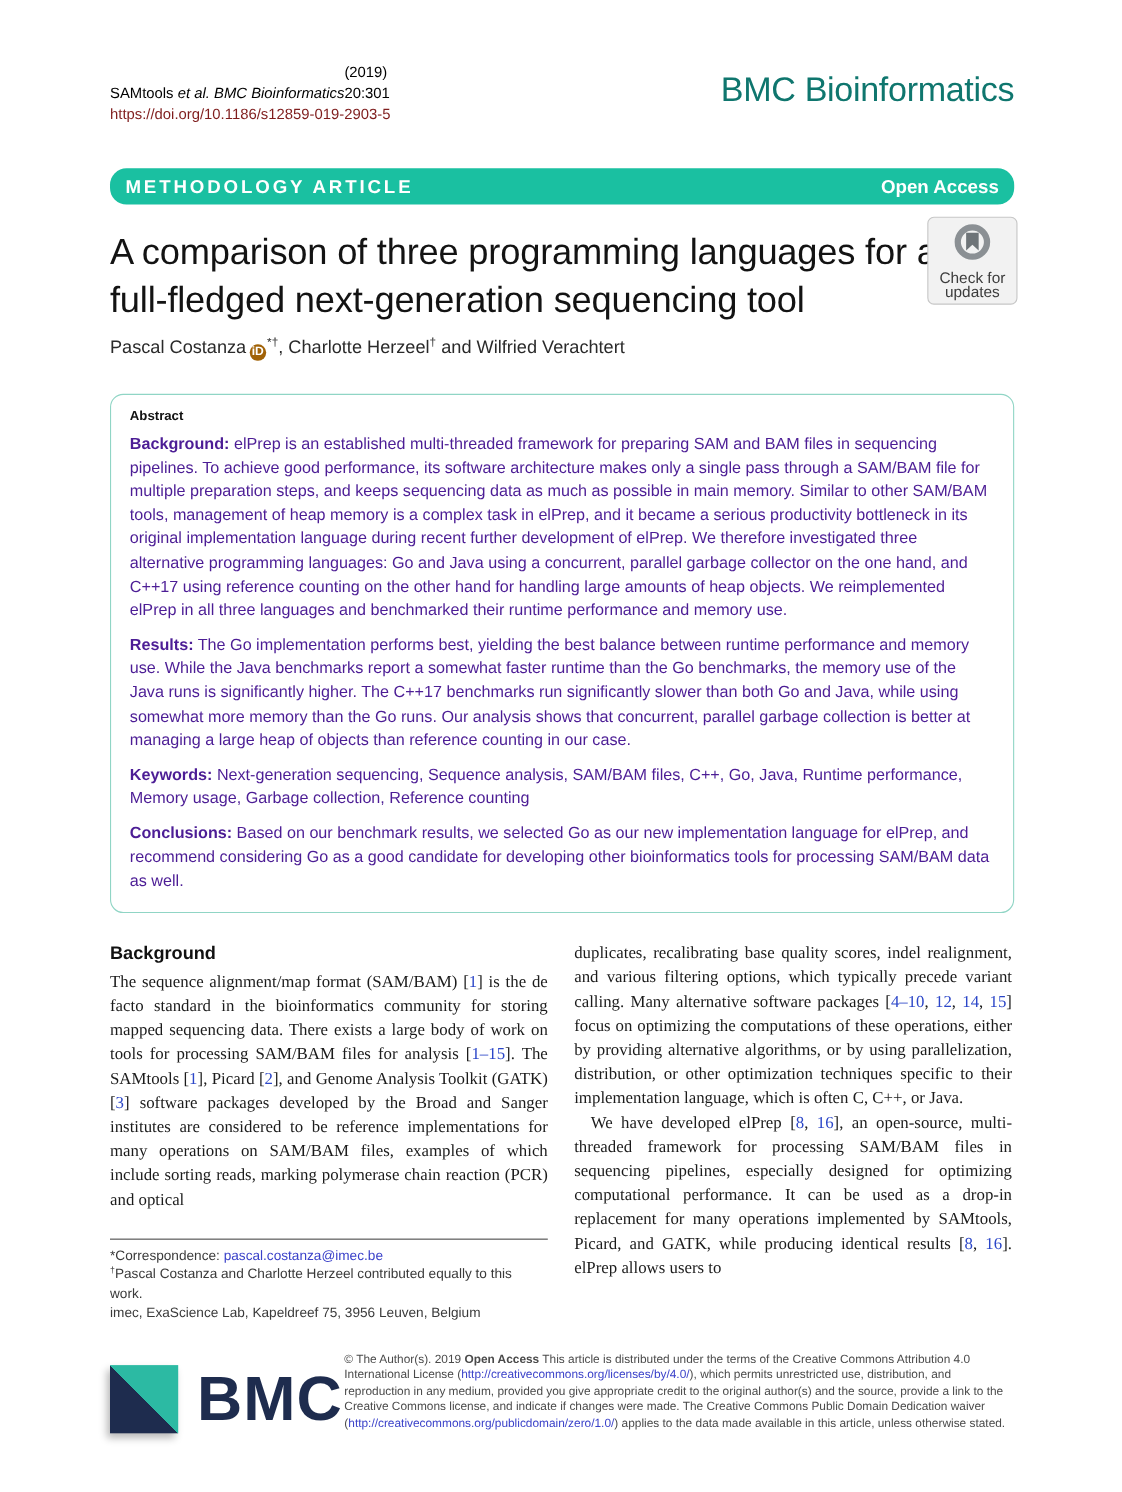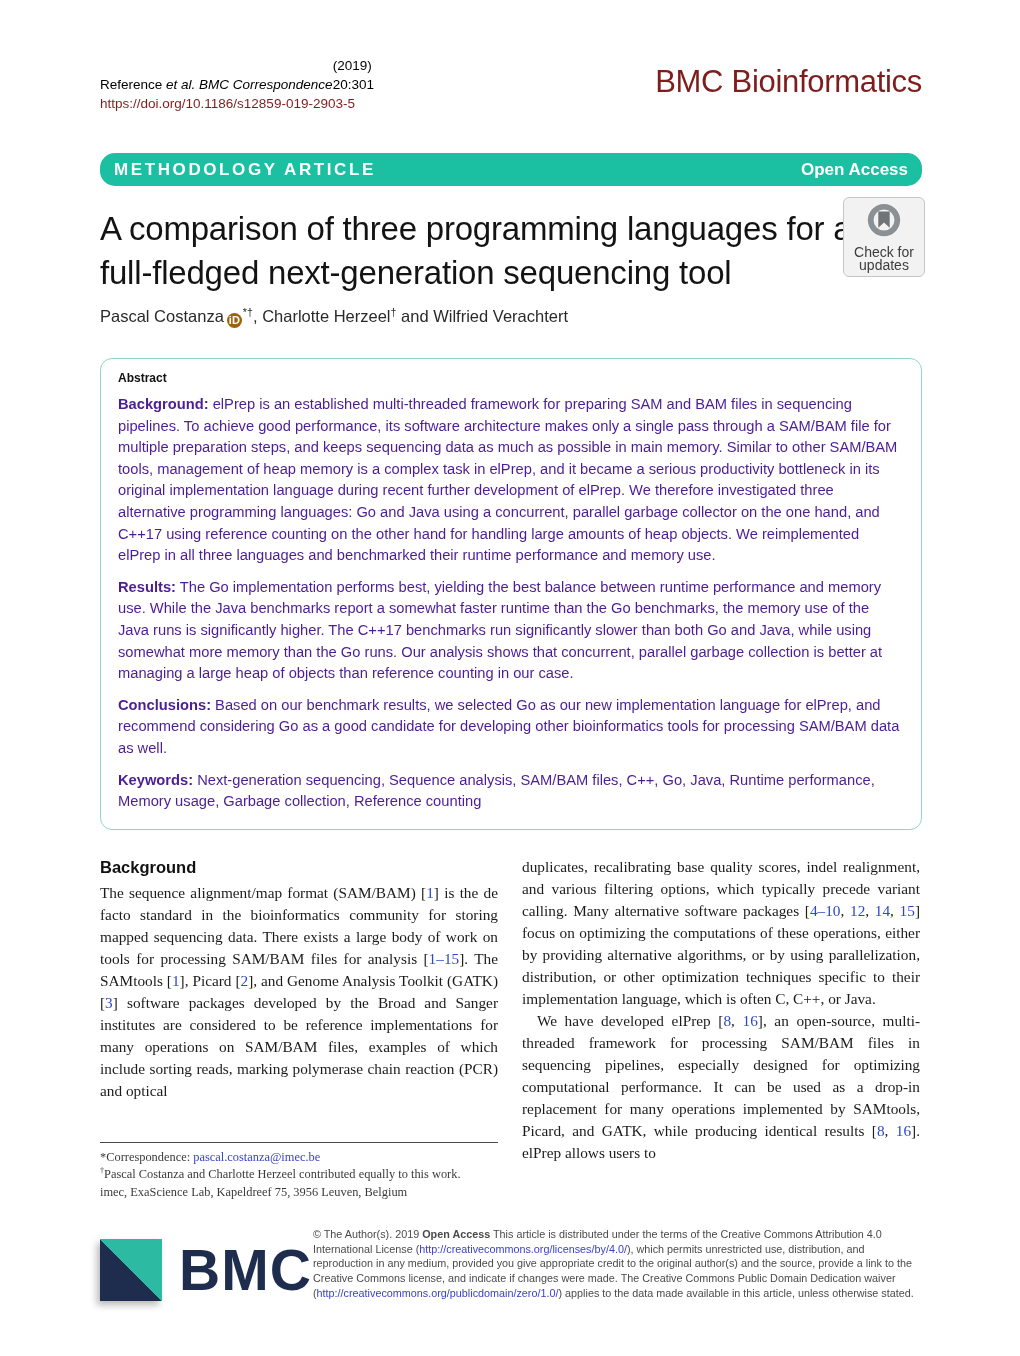--- a/index.html
+++ b/index.html
@@ -6,21 +6,21 @@
   .page{
     width:1020px;height:1356px;box-sizing:border-box;
     padding:56px 98px 0 100px;position:relative;
     font-family:"Liberation Sans",sans-serif;color:#1c1c1c;
     overflow:hidden;background:#ffffff;
   }
   
   .hdr{display:flex;justify-content:space-between;align-items:flex-start;}
   .cite{font-size:13.5px;line-height:19px;color:#000;}
   .doi{font-size:13.5px;line-height:19px;color:#7f1d1d;}
-  .jlogo{font-size:31px;color:#7f1d1d;letter-spacing:-0.3px;margin-top:8px;font-weight:400;}
+  .jlogo{font-size:31px;color:#0f766e;letter-spacing:-0.3px;margin-top:8px;font-weight:400;}
   .seg-i{font-style:italic;}
   .seg-b{font-weight:bold;}
   .seg-ref{color:#2b46c8;}
   .seg-link{color:#3a41c9;}
   .seg-gap{display:inline-block;width:22px;}
   .seg-sup{vertical-align:super;font-size:0.65em;line-height:0;}
   
   .banner{
     margin-top:40px;height:33px;background:#1ac0a1;border-radius:15px;
     display:flex;justify-content:space-between;align-items:center;
@@ -57,42 +57,42 @@
   .abstract p:last-child{margin-bottom:0;}
   .abstract .lbl{font-weight:bold;}
   
   .body{display:flex;gap:24px;margin-top:26px;}
   .col{width:398px;font-family:"Liberation Serif",serif;font-size:15.3px;
        line-height:22px;text-align:justify;color:#1b1b1b;}
   .col h3{font-family:"Liberation Sans",sans-serif;font-size:16.5px;margin:0 0 4px 0;color:#111;}
   .col p{margin:0;}
   .col p.ind{text-indent:15px;}
   
-  .fnote{margin-top:40px;font-family:Liberation Serif, serif;
+  .fnote{margin-top:24px;font-family:Liberation Sans, sans-serif;
          font-size:12.4px;line-height:17.5px;color:#3a3a3a;text-align:left;}
   .fnote .rule{border-top:1px solid #4a4a4a;margin-bottom:6px;width:100%;}
   
   .footer{display:flex;margin-top:26px;align-items:flex-start;}
   .logoblock{width:213px;flex:none;display:flex;align-items:center;padding-top:10px;}
   .bmc-mark{
     width:62px;height:62px;flex:none;
     background:linear-gradient(to bottom left,#2cbaa3 50%,#1e2c4e 50.5%);
     box-shadow:-3px 4px 7px rgba(0,0,0,0.28);
   }
   .bmc-word{font-size:57px;font-weight:bold;color:#1e2c4e;margin-left:17px;letter-spacing:1px;}
   .copyright{font-size:10.8px;line-height:14.6px;color:#4a4a4a;flex:1;}
 </style>
 </head>
 <body>
 
 <div class="page">
 
   <div class="hdr">
     <div>
-      <div class="cite"><span>Reference </span><span class="seg-i">et al. BMC Correspondence</span><span class="seg-gap">(2019) 20:301</span></div>
+      <div class="cite"><span>SAMtools </span><span class="seg-i">et al. BMC Bioinformatics</span><span class="seg-gap">(2019) 20:301</span></div>
       <div class="doi">https://doi.org/10.1186/s12859-019-2903-5</div>
     </div>
     <div class="jlogo">BMC Bioinformatics</div>
   </div>
 
   <div class="banner">
     <span class="type">METHODOLOGY ARTICLE</span>
     <span>Open Access</span>
   </div>
 
@@ -111,22 +111,22 @@
   </div>
 
   <div class="authors">
     <span>Pascal Costanza</span><span class="orcid">iD</span><span class="seg-sup">*†</span><span>, Charlotte Herzeel</span><span class="seg-sup">†</span><span> and Wilfried Verachtert</span>
   </div>
 
   <div class="abstract">
     <h2>Abstract</h2>
     <p><span class="lbl">Background:</span><span> elPrep is an established multi-threaded framework for preparing SAM and BAM files in sequencing pipelines. To achieve good performance, its software architecture makes only a single pass through a SAM/BAM file for multiple preparation steps, and keeps sequencing data as much as possible in main memory. Similar to other SAM/BAM tools, management of heap memory is a complex task in elPrep, and it became a serious productivity bottleneck in its original implementation language during recent further development of elPrep. We therefore investigated three alternative programming languages: Go and Java using a concurrent, parallel garbage collector on the one hand, and C++17 using reference counting on the other hand for handling large amounts of heap objects. We reimplemented elPrep in all three languages and benchmarked their runtime performance and memory use.</span></p>
     <p><span class="lbl">Results:</span><span> The Go implementation performs best, yielding the best balance between runtime performance and memory use. While the Java benchmarks report a somewhat faster runtime than the Go benchmarks, the memory use of the Java runs is significantly higher. The C++17 benchmarks run significantly slower than both Go and Java, while using somewhat more memory than the Go runs. Our analysis shows that concurrent, parallel garbage collection is better at managing a large heap of objects than reference counting in our case.</span></p>
+    <p><span class="lbl">Keywords:</span><span> Next-generation sequencing, Sequence analysis, SAM/BAM files, C++, Go, Java, Runtime performance, Memory usage, Garbage collection, Reference counting</span></p>
     <p><span class="lbl">Conclusions:</span><span> Based on our benchmark results, we selected Go as our new implementation language for elPrep, and recommend considering Go as a good candidate for developing other bioinformatics tools for processing SAM/BAM data as well.</span></p>
-    <p><span class="lbl">Keywords:</span><span> Next-generation sequencing, Sequence analysis, SAM/BAM files, C++, Go, Java, Runtime performance, Memory usage, Garbage collection, Reference counting</span></p>
   </div>
 
   <div class="body">
     <div class="col">
       <h3>Background</h3>
       <p><span>The sequence alignment/map format (SAM/BAM) [</span><span class="seg-ref">1</span><span>] is the de facto standard in the bioinformatics community for storing mapped sequencing data. There exists a large body of work on tools for processing SAM/BAM files for analysis [</span><span class="seg-ref">1–15</span><span>]. The SAMtools [</span><span class="seg-ref">1</span><span>], Picard [</span><span class="seg-ref">2</span><span>], and Genome Analysis Toolkit (GATK) [</span><span class="seg-ref">3</span><span>] software packages developed by the Broad and Sanger institutes are considered to be reference implementations for many operations on SAM/BAM files, examples of which include sorting reads, marking polymerase chain reaction (PCR) and optical</span></p>
       <div class="fnote">
         <div class="rule"></div>
         <div><span>*Correspondence: </span><span class="seg-link">pascal.costanza@imec.be</span></div>
         <div><span class="seg-sup">†</span><span>Pascal Costanza and Charlotte Herzeel contributed equally to this work.</span></div>

